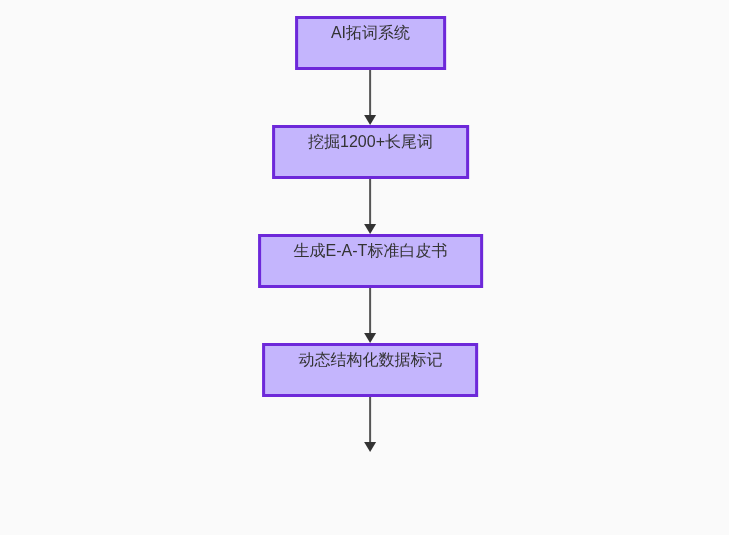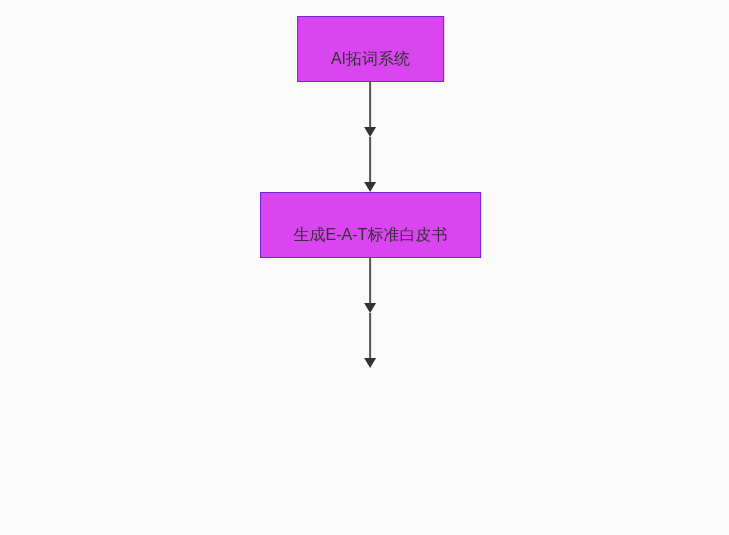--- a/index.html
+++ b/index.html
@@ -21,26 +21,26 @@
     position: absolute;
     top: 16px;
     left: 50%;
     transform: translateX(calc(-50% + 6px));
     display: flex;
     flex-direction: column;
     align-items: center;
   }
   .node {
     box-sizing: border-box;
-    background: #d946ef;
-    border: 1px solid #6d28d9;
+    background: #c4b5fd;
+    border: 3px solid #6d28d9;
     color: #333333;
     font-size: 16px;
     line-height: 20px;
-    padding: 32px 33px;
+    padding: 4px 33px;
     text-align: center;
     white-space: nowrap;
     height: 54px;
   }
   .arrow {
     height: 55px;
     display: flex;
     flex-direction: column;
     align-items: center;
   }
@@ -66,35 +66,41 @@
 
     <div class="node">
       <span>AI拓词系统</span>
     </div>
 
     <div class="arrow">
       <div class="line"></div>
       <div class="head"></div>
     </div>
 
+    <div class="node">
+      <span>挖掘1200+长尾词</span>
+    </div>
 
     <div class="arrow">
       <div class="line"></div>
       <div class="head"></div>
     </div>
 
     <div class="node">
       <span>生成E-A-T标准白皮书</span>
     </div>
 
     <div class="arrow">
       <div class="line"></div>
       <div class="head"></div>
     </div>
 
+    <div class="node">
+      <span>动态结构化数据标记</span>
+    </div>
 
     <div class="arrow">
       <div class="line"></div>
       <div class="head"></div>
     </div>
 
 
   </div>
 </div>
 

